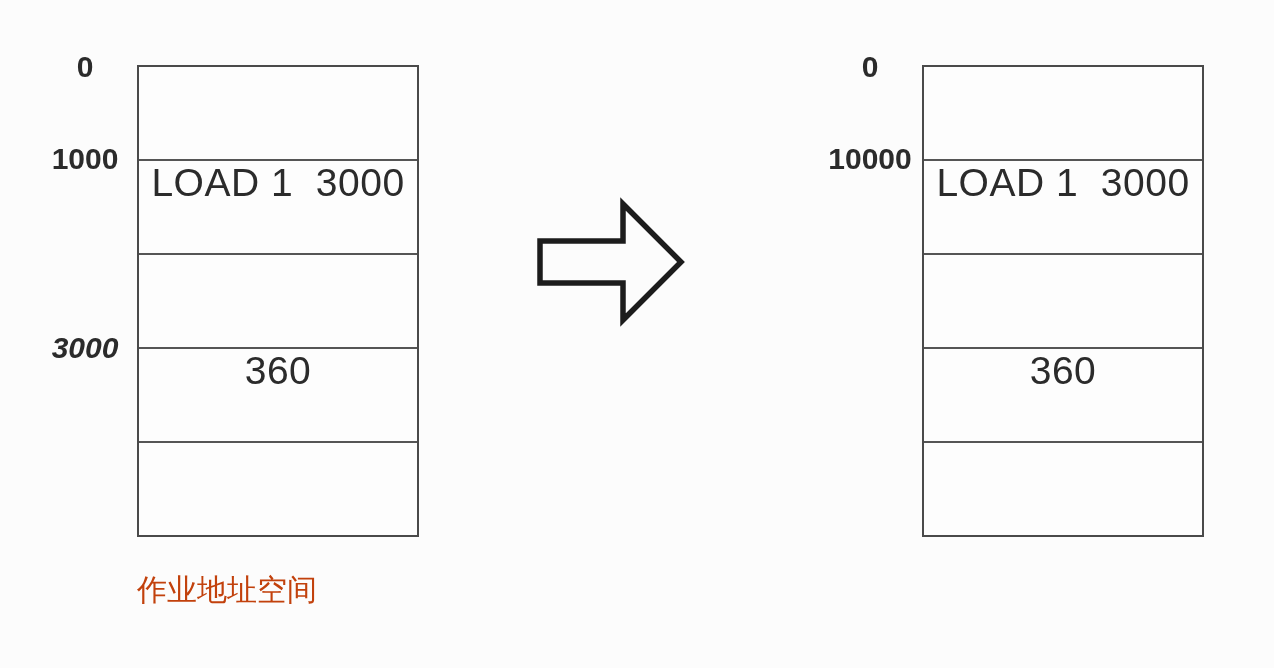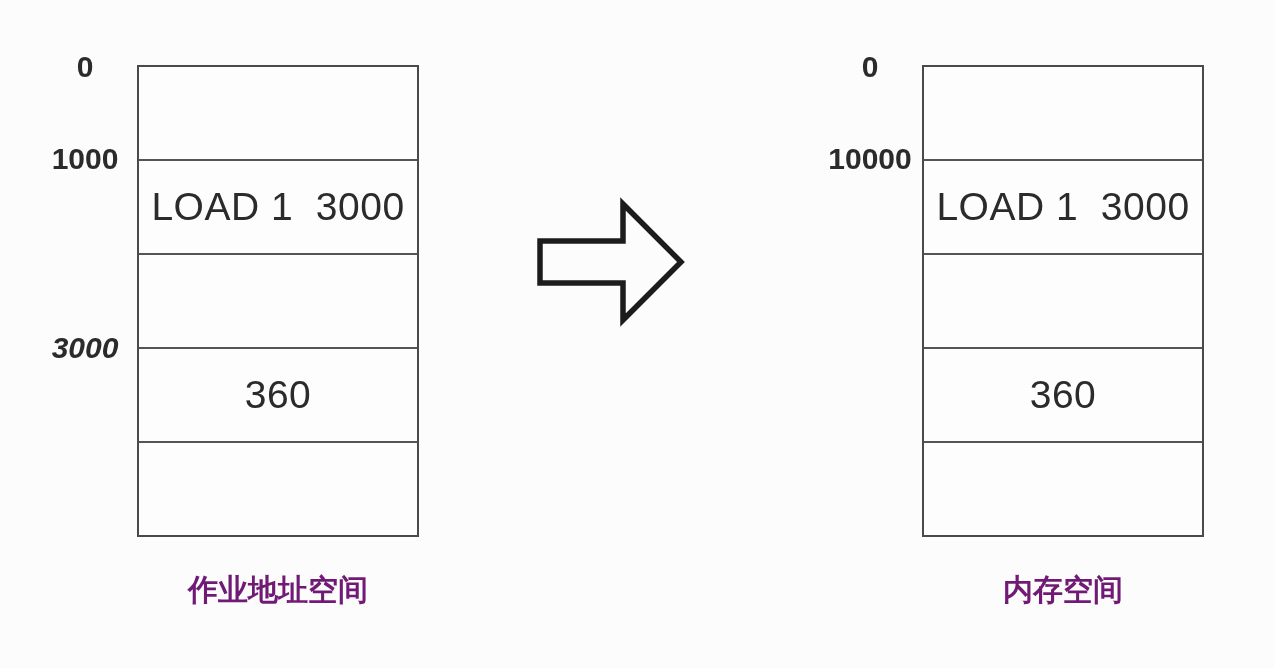--- a/index.html
+++ b/index.html
@@ -25,21 +25,21 @@
     background: #fdfdfd;
     display: flex;
     flex-direction: column;
     box-sizing: border-box;
   }
   .mem-box.left  { left: 137px; }
   .mem-box.right { left: 922px; }
   .mem-row {
     flex: 1 1 0;
     display: flex;
-    align-items: center;
+    align-items: flex-start;
     justify-content: center;
     border-bottom: 2px solid #555;
     font-size: 39px;
     letter-spacing: 0.5px;
     white-space: pre;
     color: #2b2b2b;
   }
   .mem-row:last-child { border-bottom: none; }
 
   
@@ -57,24 +57,23 @@
   .addr-col-right { left: 795px; }
   .addr-pos-0 { top: 67px;  }
   .addr-pos-1 { top: 159px; }
   .addr-pos-3 { top: 348px; font-style: italic; }
 
   
   .caption {
     position: absolute;
     top: 572px;
     width: 282px;
-    text-align: center;
     font-size: 30px;
-    font-weight: 700;
-    color: #701a75;
+    font-weight: 400;
+    color: #c2410c;
     line-height: 36px;
   }
   .caption.left  { left: 137px; }
   .caption.right { left: 922px; }
 
   
   .arrow-wrap {
     position: absolute;
     left: 533px;
     top: 196px;
@@ -111,15 +110,14 @@
   <div class="addr-label addr-col-right addr-pos-1">10000</div>
 
   <div class="mem-box right">
     <div class="mem-row"><span></span></div>
     <div class="mem-row"><span>LOAD 1  3000</span></div>
     <div class="mem-row"><span></span></div>
     <div class="mem-row"><span>360</span></div>
     <div class="mem-row"><span></span></div>
   </div>
 
-  <div class="caption right">内存空间</div>
 
 </div>
 
 </body></html>

